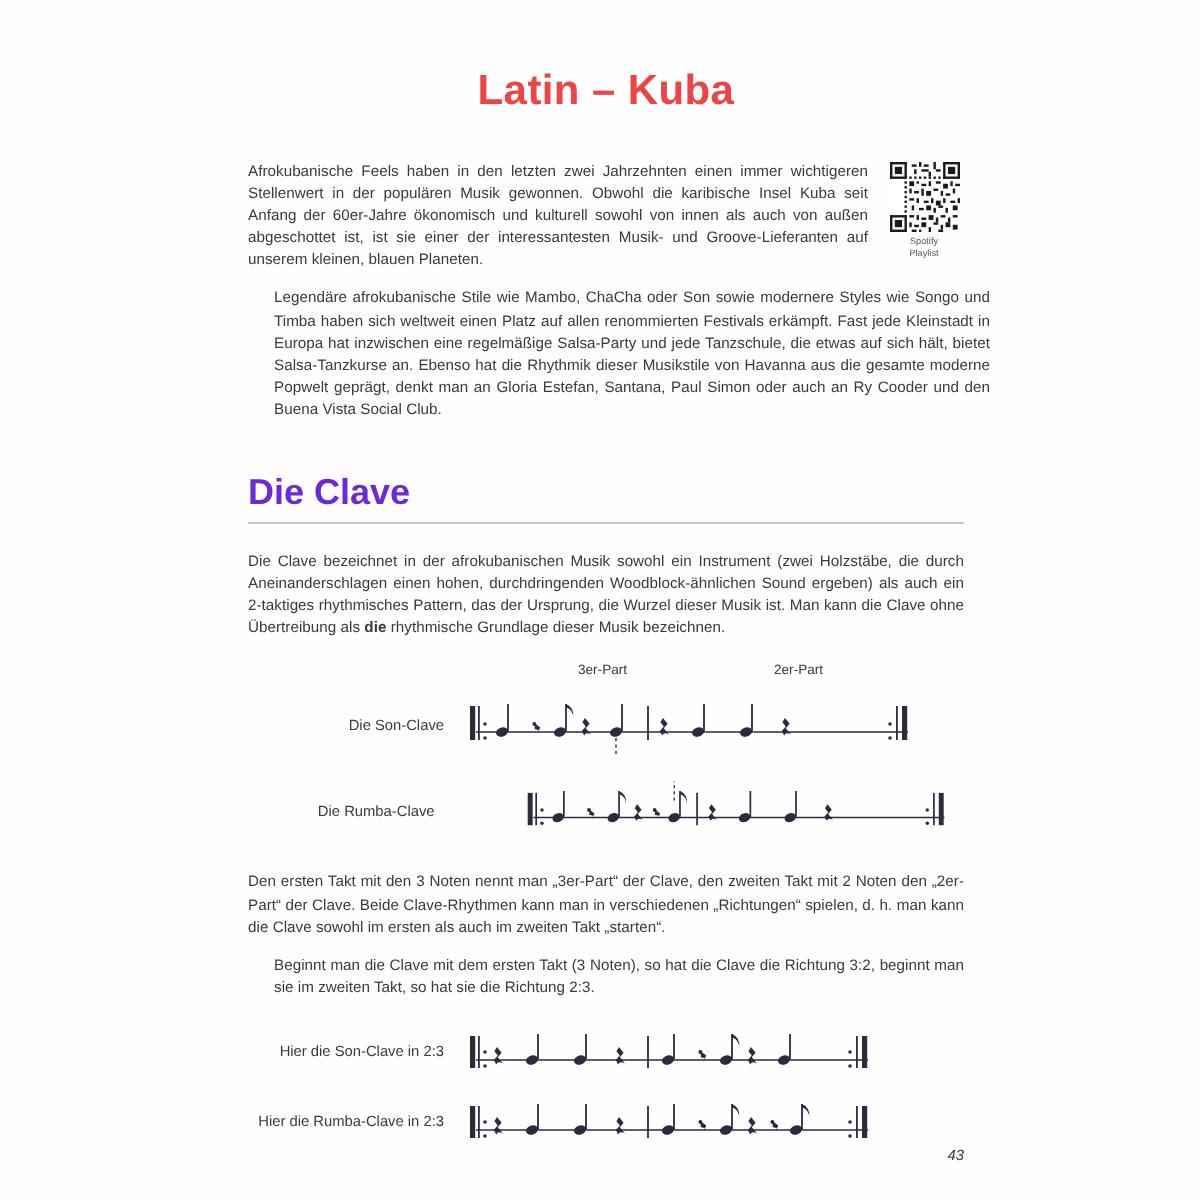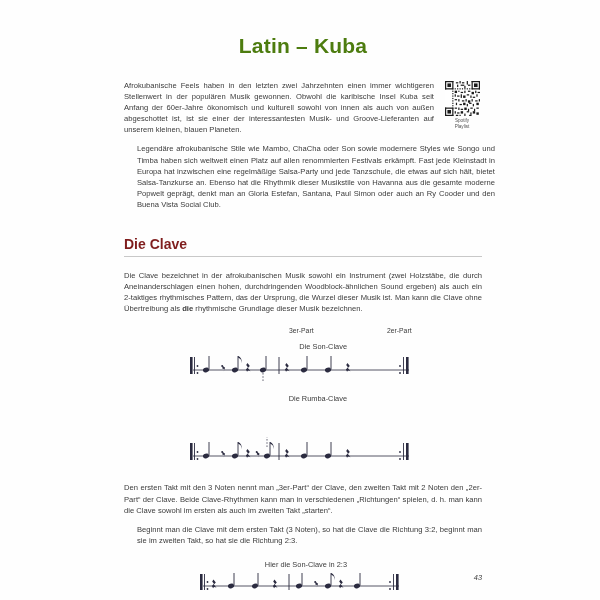--- a/index.html
+++ b/index.html
@@ -27,21 +27,21 @@
     left: 124px;
     top: 0;
     width: 358px;
   }
 
   
   .doc-title {
     text-align: center;
     font-size: 21px;
     font-weight: bold;
-    color: #4d7c0f;
+    color: #ef4444;
     letter-spacing: 0.2px;
     margin: 0;
     padding-top: 34px;
     padding-bottom: 0;
     font-family: "Liberation Sans", sans-serif;
   }
 
   
   .para {
     font-size: 7.6px;
@@ -78,41 +78,40 @@
   }
   .qr-caption {
     font-size: 4.6px;
     line-height: 5.6px;
     color: #555;
     margin-top: 2px;
   }
 
   
   .section-head {
-    font-size: 14px;
+    font-size: 18px;
     font-weight: bold;
-    color: #7f1d1d;
+    color: #6d28d9;
     margin: 0;
     padding-top: 26px;
     padding-bottom: 4px;
   }
   .rule {
     height: 1px;
     background: #c8c8c8;
     width: 100%;
     margin-bottom: 13px;
   }
 
   
   .staff-row {
     display: flex;
     align-items: center;
     margin-top: 4px;
     position: relative;
-    flex-direction: column;
   }
   .staff-label {
     font-size: 7.4px;
     color: #3a3a3a;
     width: 108px;
     text-align: right;
     padding-right: 10px;
     box-sizing: border-box;
     white-space: nowrap;
   }

